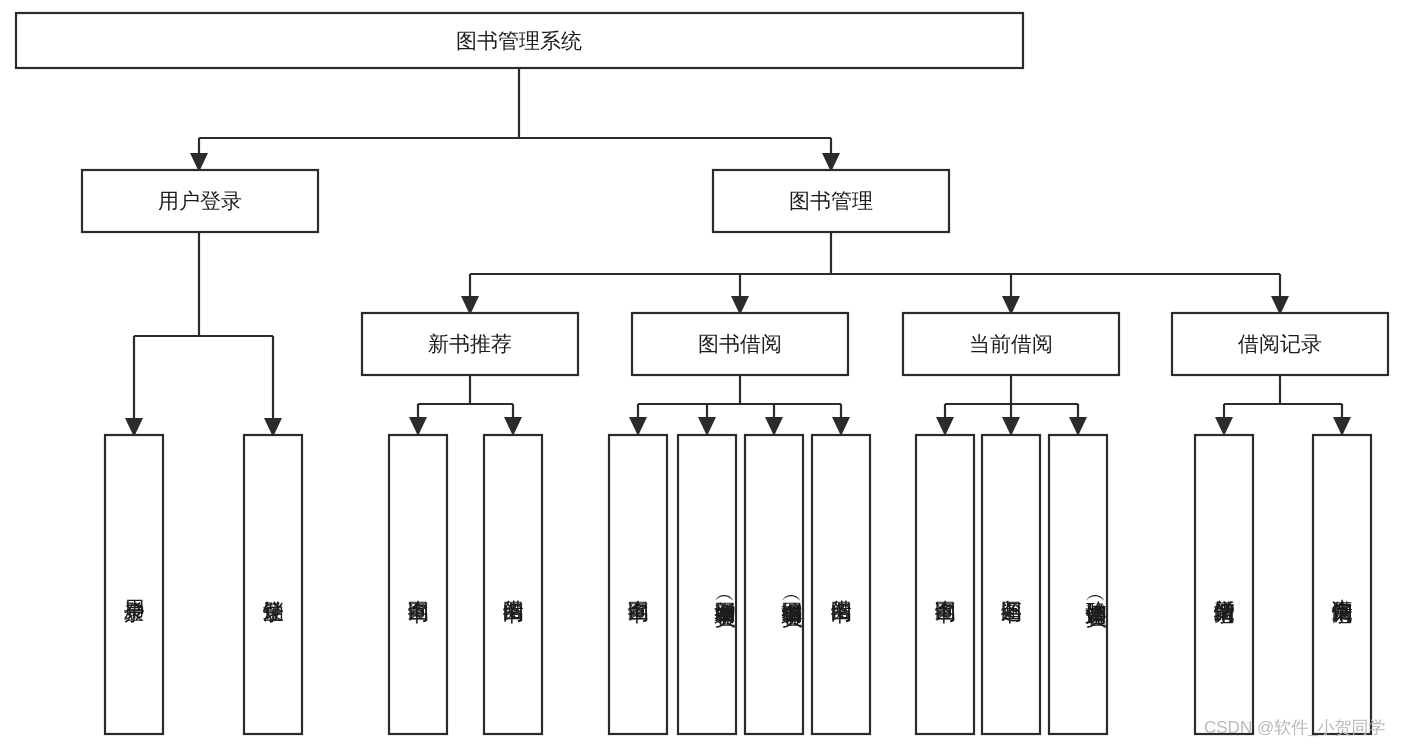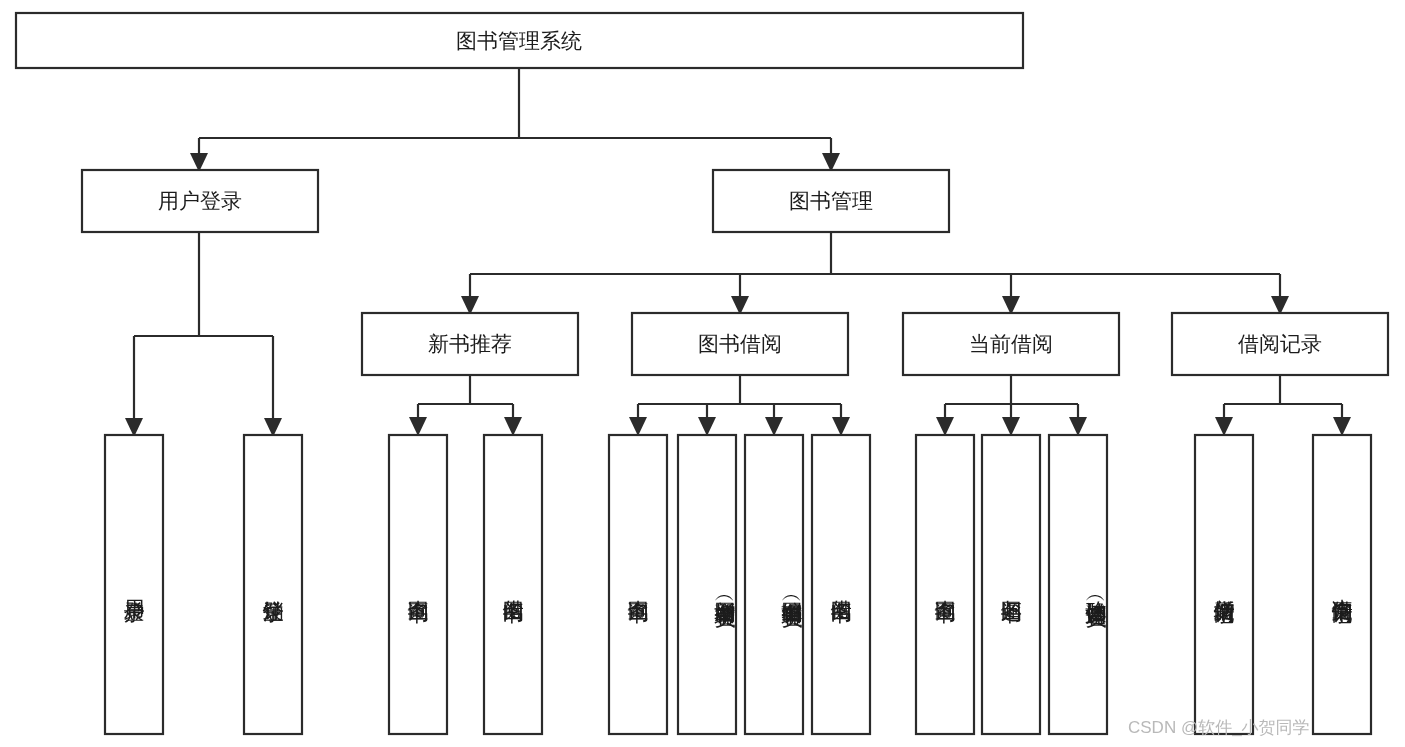--- a/index.html
+++ b/index.html
@@ -203,15 +203,15 @@
   <div class="node-label-v" style="left:609px; top:435px; width:58px; height:299px; display:flex; align-items:center; justify-content:center;">查询图书</div>
   <div class="node-label-v" style="left:678px; top:435px; width:58px; height:299px; display:flex; align-items:flex-start; justify-content:center; padding-top:8px; box-sizing:border-box;">新增图书（管理员）</div>
   <div class="node-label-v" style="left:745px; top:435px; width:58px; height:299px; display:flex; align-items:flex-start; justify-content:center; padding-top:8px; box-sizing:border-box;">编辑图书（管理员）</div>
   <div class="node-label-v" style="left:812px; top:435px; width:58px; height:299px; display:flex; align-items:center; justify-content:center;">借阅图书</div>
   <div class="node-label-v" style="left:916px; top:435px; width:58px; height:299px; display:flex; align-items:center; justify-content:center;">查询图书</div>
   <div class="node-label-v" style="left:982px; top:435px; width:58px; height:299px; display:flex; align-items:center; justify-content:center;">归还图书</div>
   <div class="node-label-v" style="left:1049px; top:435px; width:58px; height:299px; display:flex; align-items:flex-start; justify-content:center; padding-top:8px; box-sizing:border-box;">确认归还（管理员）</div>
   <div class="node-label-v" style="left:1195px; top:435px; width:58px; height:299px; display:flex; align-items:center; justify-content:center;">新增借阅记录</div>
   <div class="node-label-v" style="left:1313px; top:435px; width:58px; height:299px; display:flex; align-items:center; justify-content:center;">查询借阅记录</div>
 
-  <div class="watermark" style="left:1128px; top:716px;">CSDN @软件_小贺同学</div>
+  <div class="watermark" style="left:1204px; top:716px;">CSDN @软件_小贺同学</div>
 
 </div>
 
 </body></html>

